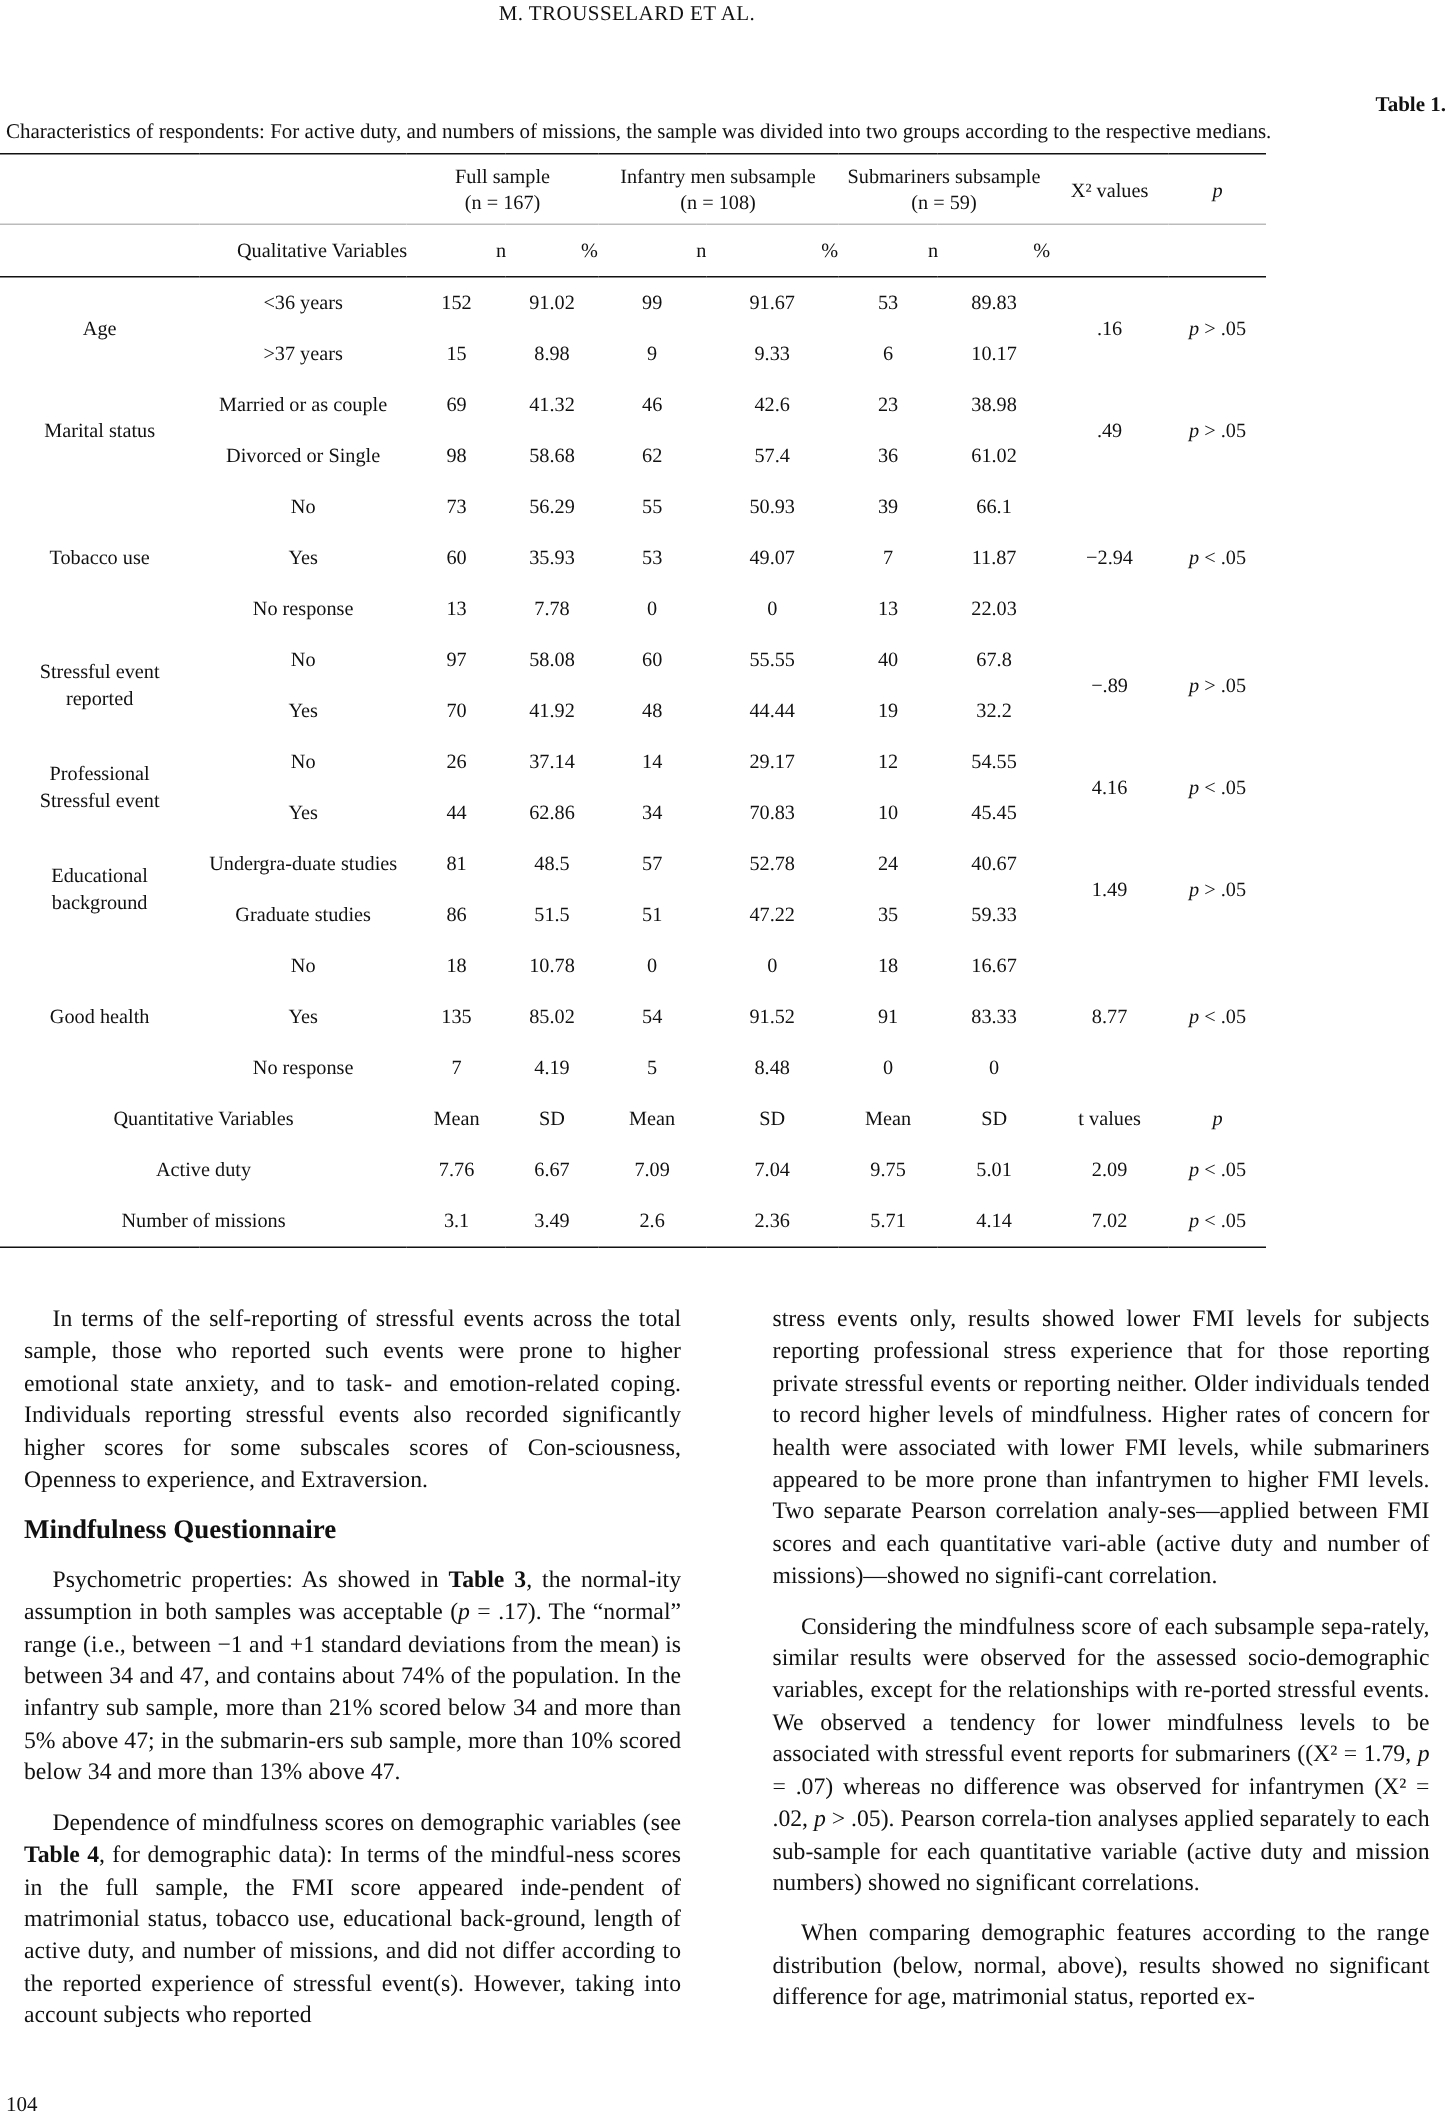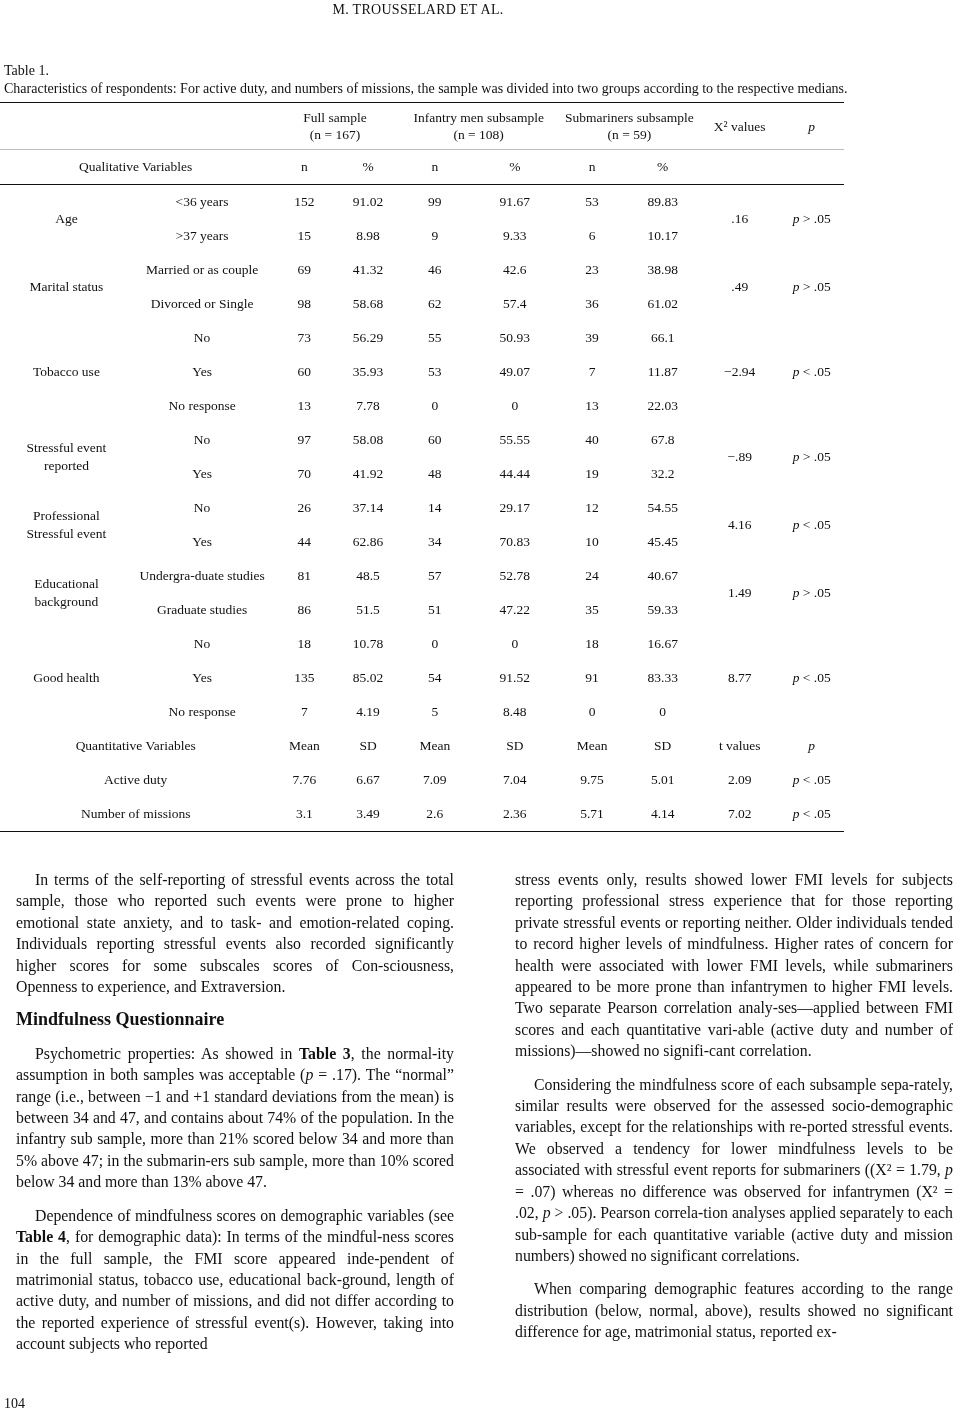--- a/index.html
+++ b/index.html
@@ -1,27 +1,27 @@
 <!DOCTYPE html>
 <html><head>
 <meta charset="utf-8">
 <style>
   html, body { margin: 0; padding: 0; background: #ffffff; }
   body { width: 968px; height: 1414px; position: relative; overflow: hidden;
          font-family: "Liberation Serif", "DejaVu Serif", serif; color: #111; }
   .running-head { position: absolute; top: 2px; left: 0; width: 836px; text-align: center;
                   font-size: 14px; letter-spacing: 0.3px; }
   .table-caption { position: absolute; top: 62px; left: 4px; width: 960px; font-size: 14px; line-height: 18px; }
-  .table-caption .t-label { font-weight: normal; display: block; }
+  .table-caption .t-label { font-weight: bold; display: block; text-align: right; }
   .tbl-wrap { position: absolute; top: 102px; left: 0; width: 968px; }
   table { border-collapse: collapse; width: 844px; font-size: 13.5px; }
   table td { text-align: center; padding: 0; height: 34px; vertical-align: middle; }
   .top-rule { border-top: 1.5px solid #111; }
   .head-row td { height: 46px; line-height: 17px; }
-  .sub-head td { height: 34px; border-top: 1px solid #bbb; border-bottom: 1.5px solid #111; }
+  .sub-head td { height: 34px; border-top: 1px solid #bbb; border-bottom: 1.5px solid #111; text-align: right; }
   .bottom-rule td { border-bottom: 1.5px solid #111; }
   .it { font-style: italic; }
   .col { position: absolute; top: 857px; width: 462px; font-size: 15.8px; line-height: 21.4px;
          text-align: justify; }
   .col p { margin: 12px; text-indent: 19px; }
   .col-left { left: 4px; }
   .col-right { left: 503px; }
   .section-title { font-weight: bold; font-size: 18px; margin: 20px 0 10px 0; text-indent: 0 !important; }
   .page-num { position: absolute; top: 1396px; left: 4px; font-size: 14px; }
   .copyright { position: absolute; top: 1426px; right: 4px; font-size: 14px; }

